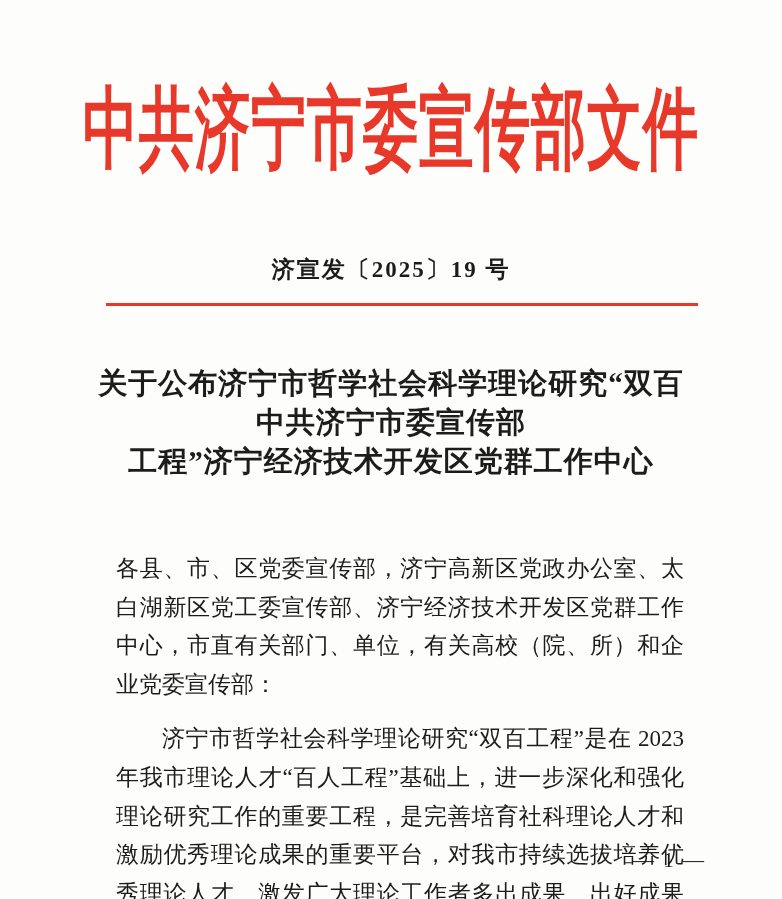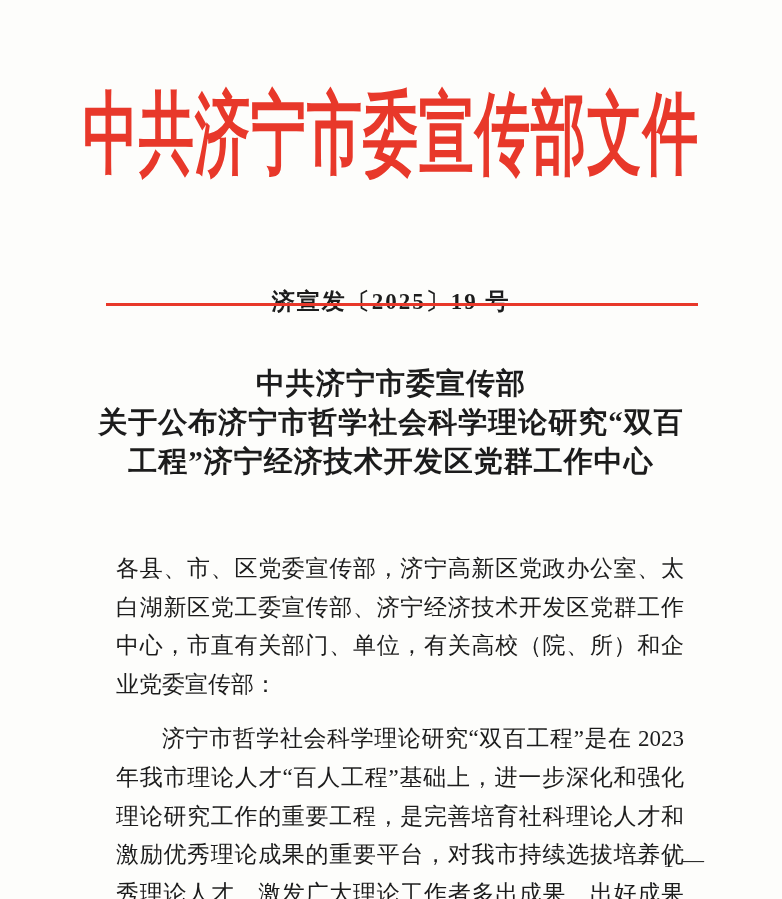--- a/index.html
+++ b/index.html
@@ -13,41 +13,40 @@
     width:782px;
     height:899px;
     background:var(--paper);
     overflow:hidden;
     font-family:"Liberation Serif","DejaVu Serif",serif;
     color:var(--ink);
   }
   
   .masthead{
     position:absolute;
-    top:86px;left:0;width:100%;height:98px;
-    display:flex;align-items:center;justify-content:center;
+    top:100px;left:0;width:100%;height:98px;
+    display:flex;justify-content:center;
   }
   .masthead-text{
     font-size:55px;
     font-weight:bold;
     color:var(--accent-red);
     transform:scaleY(1.62);
     transform-origin:center center;
     letter-spacing:1px;
     white-space:nowrap;
   }
   
   .doc-number{
     position:absolute;
     top:254px;left:0;width:100%;
     text-align:center;
     font-size:23px;
     font-weight:bold;
     letter-spacing:2px;
-    margin-top:32px;
   }
   
   .red-rule{
     position:absolute;
     top:303px;left:106px;
     width:592px;height:3px;
     background:var(--accent-red);
   }
   
   .doc-title{
@@ -86,22 +85,22 @@
 
   <div class="masthead">
     <span class="masthead-text">中共济宁市委宣传部文件</span>
   </div>
 
   <div class="doc-number">济宣发〔2025〕19 号</div>
 
   <div class="red-rule"></div>
 
   <div class="doc-title">
+    <div class="title-line">关于公布济宁市哲学社会科学理论研究“双百</div>
     <div class="title-line">中共济宁市委宣传部</div>
-    <div class="title-line">关于公布济宁市哲学社会科学理论研究“双百</div>
     <div class="title-line">工程”济宁经济技术开发区党群工作中心</div>
   </div>
 
   <div class="body-text">
     <p class="salutation">各县、市、区党委宣传部，济宁高新区党政办公室、太白湖新区党工委宣传部、济宁经济技术开发区党群工作中心，市直有关部门、单位，有关高校（院、所）和企业党委宣传部：</p>
     <p class="para-indent">济宁市哲学社会科学理论研究“双百工程”是在 2023 年我市理论人才“百人工程”基础上，进一步深化和强化理论研究工作的重要工程，是完善培育社科理论人才和激励优秀理论成果的重要平台，对我市持续选拔培养优秀理论人才、激发广大理论工作者多出成果、出好成果具有重要现实意义和长远意义。根据《中</p>
   </div>
 
   <div class="page-number">— 1 —</div>
 

